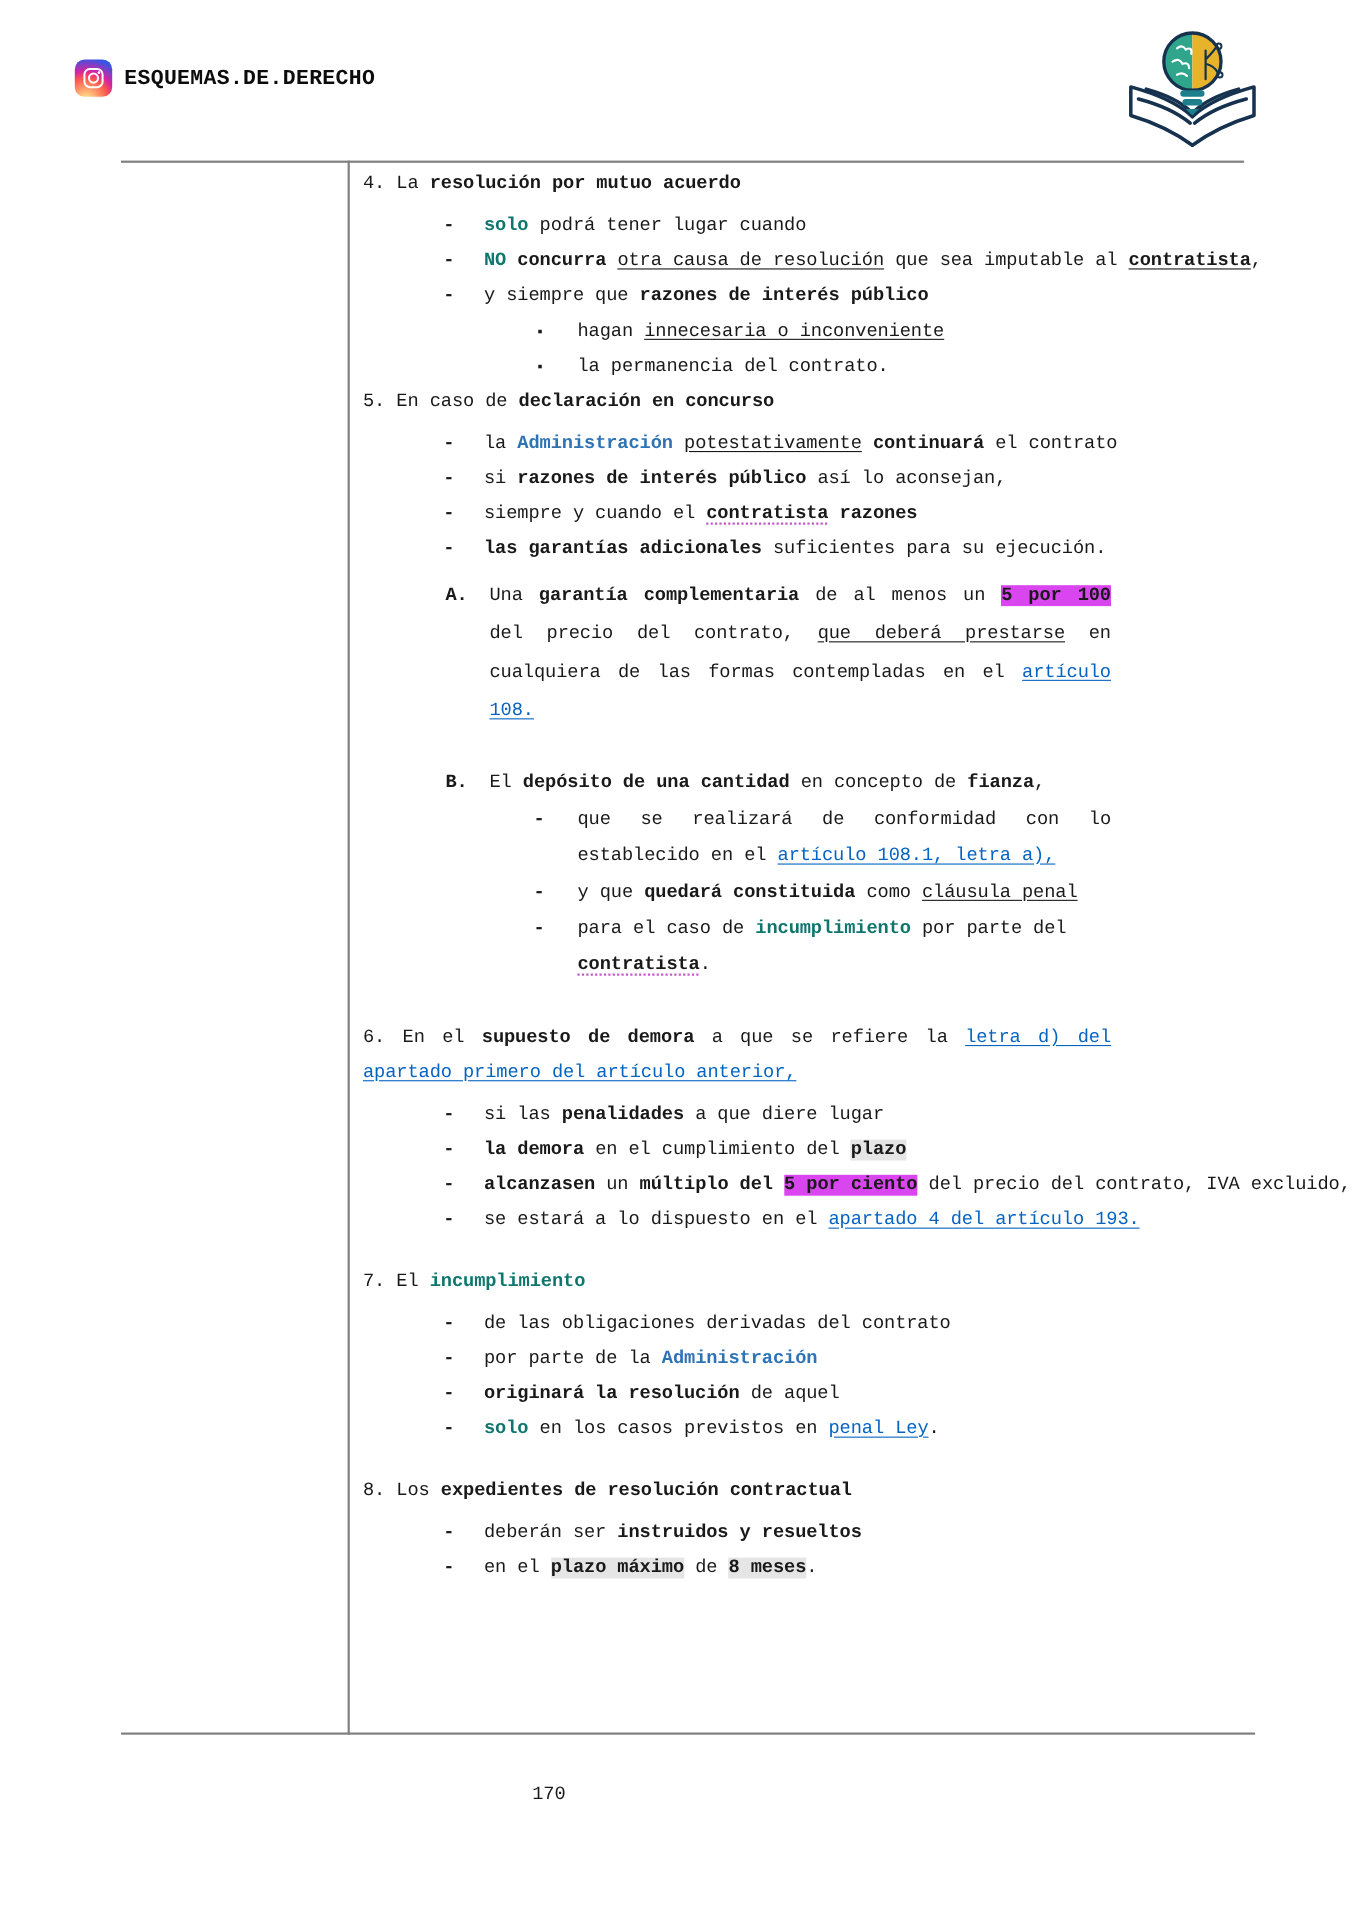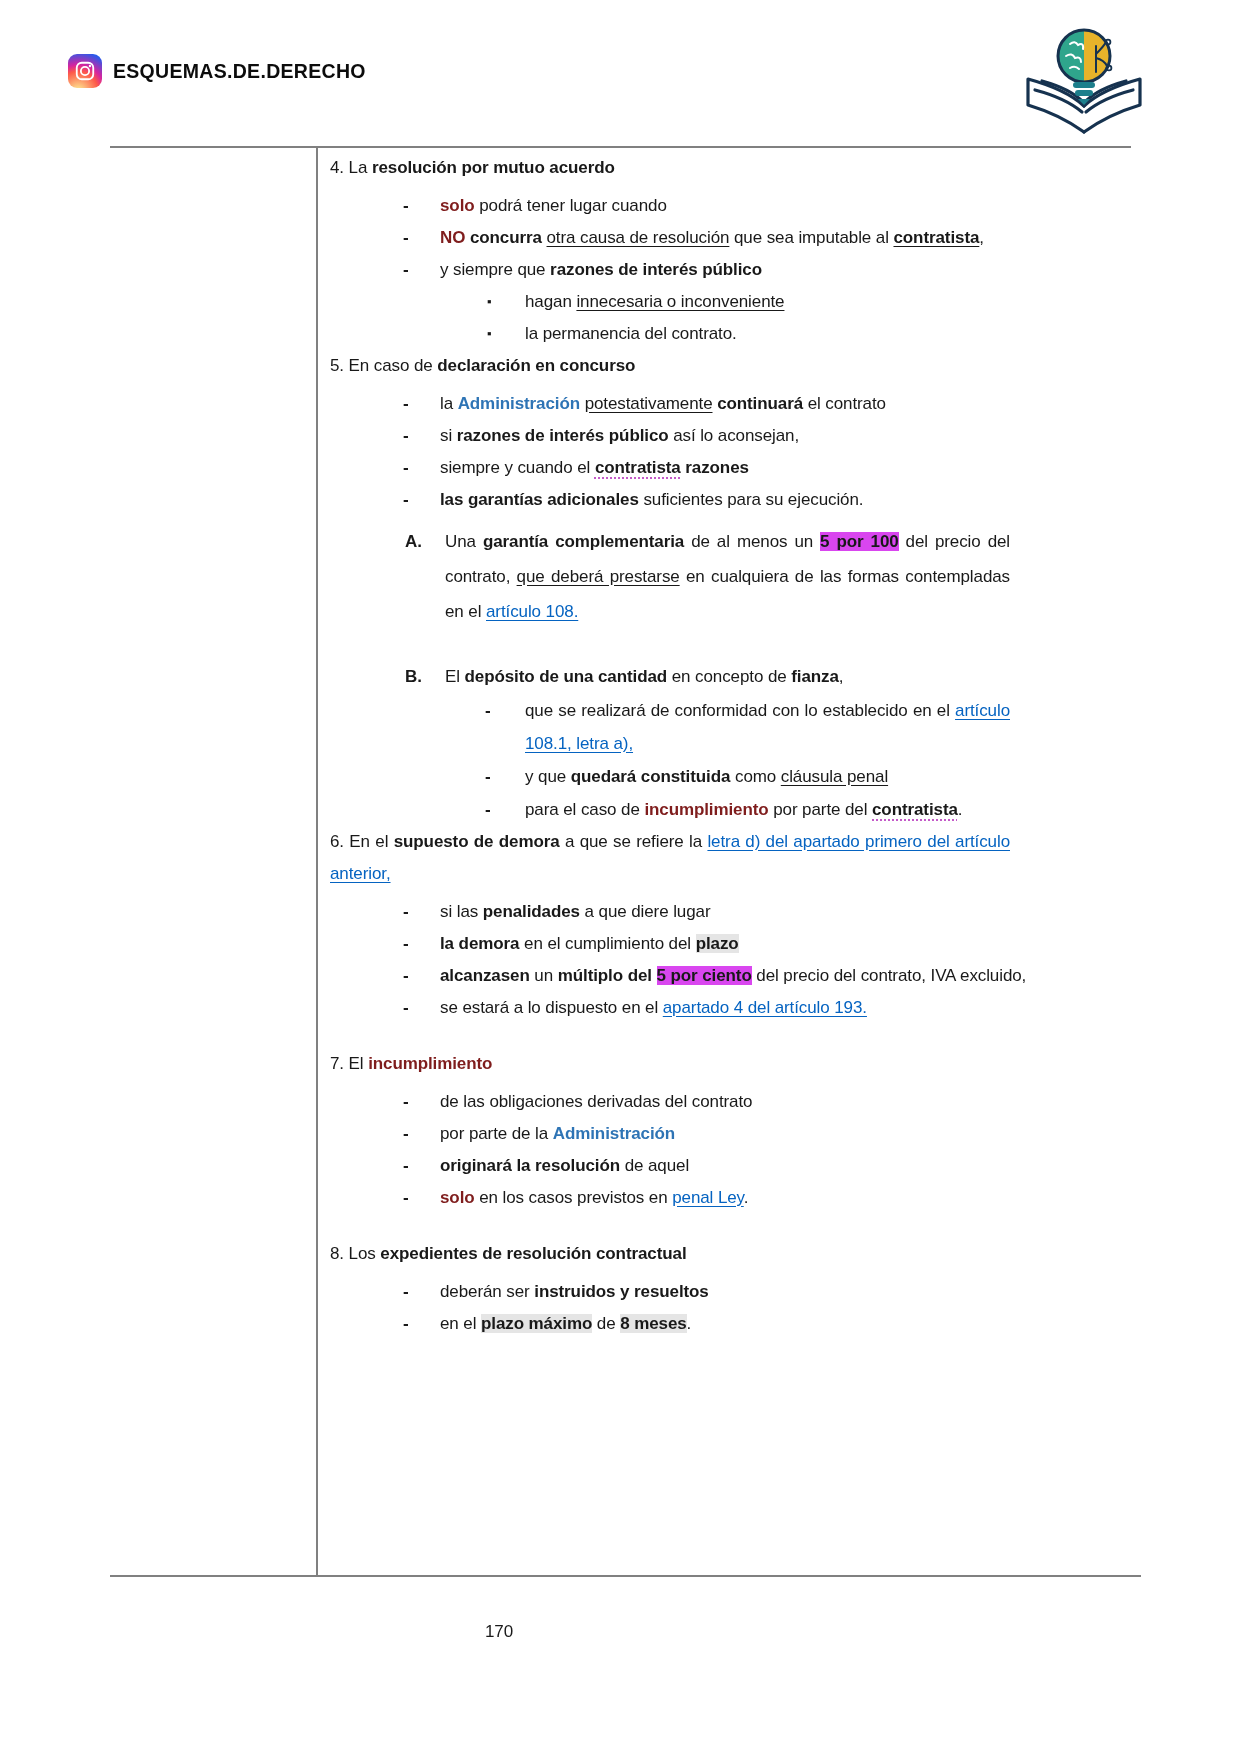--- a/index.html
+++ b/index.html
@@ -1,21 +1,21 @@
 <!DOCTYPE html>
 <html><head>
 <meta charset="utf-8">
 <style>
   html,body{margin:0;padding:0;}
   body{
     width:1241px;height:1755px;background:#ffffff;position:relative;
     font-family:"Liberation Sans",sans-serif;font-size:17px;color:#191919;
     letter-spacing:-0.1px;
   }
-  .page{position:absolute;inset:0;overflow:hidden;}
+  .page{position:absolute;inset:0;overflow:hidden;font-family:Liberation Mono, monospace;}
 
   
   .brand{position:absolute;left:68px;top:54px;display:flex;align-items:center;gap:11px;}
   .ig{width:34px;height:34px;border-radius:9px;flex:0 0 auto;
       background:radial-gradient(circle at 30% 110%, #fdf497 0%, #fd5949 45%, #d6249f 60%, #285AEB 90%);
       display:flex;align-items:center;justify-content:center;}
   .brand-text{font-weight:bold;font-size:19.5px;color:#0c0c0c;letter-spacing:.3px;}
   .logo{position:absolute;left:1018px;top:24px;}
 
   
@@ -32,26 +32,26 @@
   .b2{padding-left:195px;white-space:nowrap;}
   .b2 .marker{position:absolute;left:157px;font-size:13px;}
   .letter{padding-left:115px;line-height:35px;}
   .letter .marker{position:absolute;left:75px;font-weight:bold;}
   .bd2{padding-left:195px;line-height:33px;}
   .bd2 .marker{position:absolute;left:155px;font-weight:bold;}
   .justify{text-align:justify;}
 
   
   .g-sm{margin-top:8px;}   .g-b{margin-top:30px;}
-  .g-md2{} .g-md{margin-top:42px;}
+  .g-md2{margin-top:34px;} .g-md{margin-top:42px;}
   .g-lg{}  .g-xl{margin-top:24px;}
 
   
   .b{font-weight:bold;}
-  .red{color:#7f1d1d;font-weight:bold;}
+  .red{color:#0f766e;font-weight:bold;}
   .blue{color:#2e74b5;font-weight:bold;}
   .link{color:#0563c1;text-decoration:underline;text-underline-offset:3px;cursor:pointer;}
   .u{text-decoration:underline;text-underline-offset:3px;}
   .hl-green{background:#d946ef;}
   .hl-yellow{background:#e5e5e5;}
   .dotted{font-weight:bold;text-decoration:underline dotted #c45ac8;text-decoration-thickness:2px;text-underline-offset:4px;}
 
   .footer{position:absolute;top:1622px;left:0;width:998px;text-align:center;font-size:17px;color:#1a1a1a;}
 </style>
 </head>

